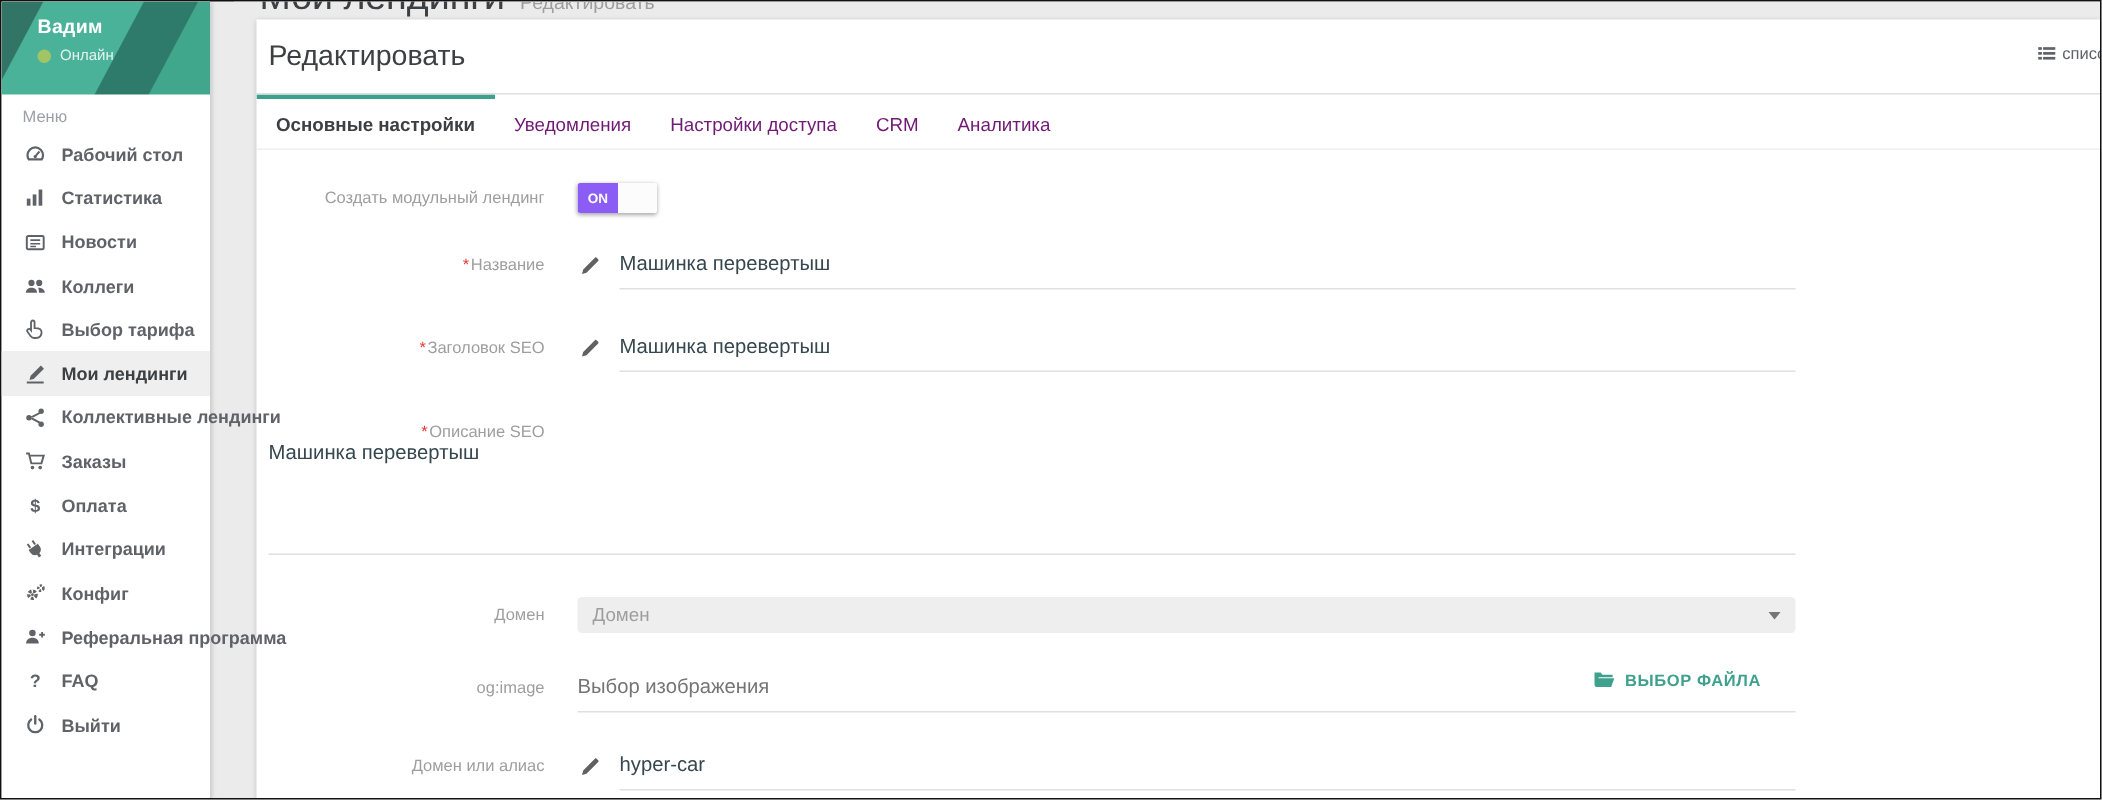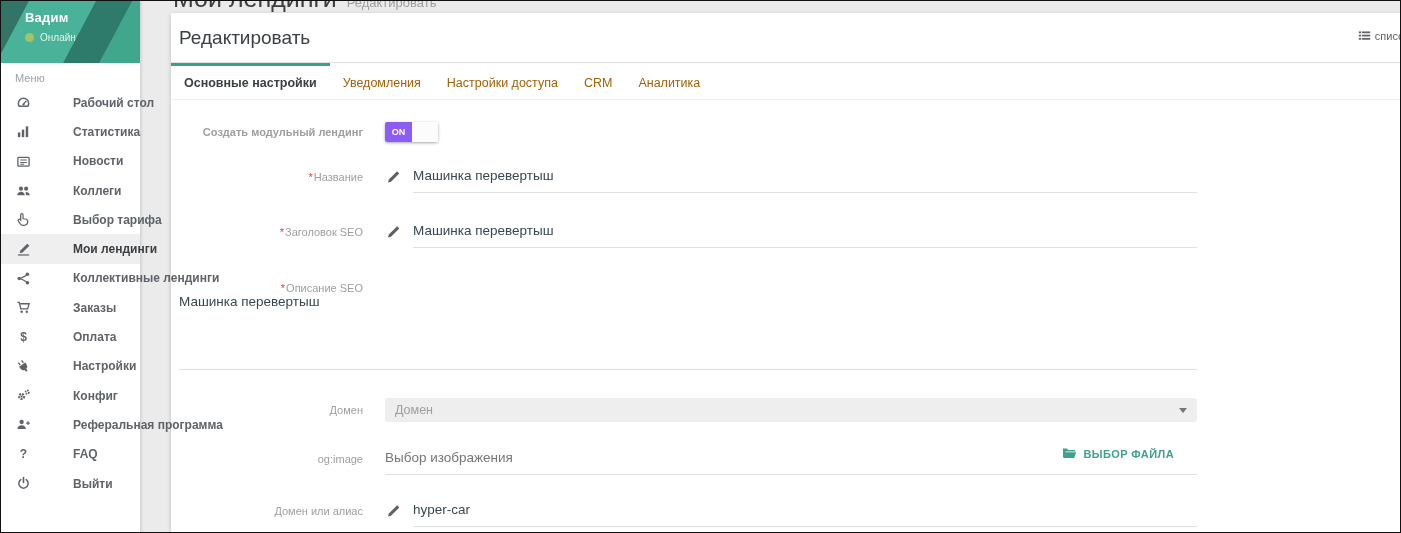--- a/index.html
+++ b/index.html
@@ -18,21 +18,21 @@
     height:62px; padding:9px 0 0 24px; position:relative; overflow:hidden;
     background:linear-gradient(118deg,#327566 16%,#4ab298 16.5%,#4ab298 55%,#2e7a6b 55.5%,#2e7a6b 76%,#41a78c 76.5%);
   }
   .profile .uname { color:#fff; font-size:13px; font-weight:bold; letter-spacing:.2px; }
   .profile .ustatus { display:flex; align-items:center; margin-top:7px; }
   .dot { width:9px; height:9px; border-radius:50%; background:#a2c465; margin-right:6px; }
   .ustatus span { font-size:10px; color:rgba(255,255,255,.85); }
   .menu-label { font-size:11px; color:#9aa0a6; padding:9px 0 4px 14px; }
   .nav-item {
     display:flex; align-items:center; height:29.3px; padding-left:14px;
-    font-size:12px; font-weight:bold; color:#5f6368; cursor:pointer; white-space:nowrap;gap:32px;
+    font-size:12px; font-weight:bold; color:#5f6368; cursor:pointer; white-space:nowrap;
   }
   .nav-item.active { background:#efefef; color:#3c4043; }
   .nav-ico { width:17px; margin-right:9px; display:flex; justify-content:center; color:#5f6368; flex:none; }
   .nav-ico svg { display:block; }
   .nav-ico.txt { font-size:12px; font-weight:bold; }
   
   .main { position:absolute; left:155px; top:0; right:0; bottom:0; background:#ebebeb; }
   .breadcrumb { position:absolute; left:17px; top:-17px; white-space:nowrap; }
   .breadcrumb .bc-title { font-size:25px; color:#3c4043; }
   .breadcrumb .bc-sub { font-size:13px; color:#9e9e9e; margin-left:10px; }
@@ -43,21 +43,21 @@
   .card-head { height:50px; display:flex; align-items:center; padding:0 0 0 8px; border-bottom:1px solid #e0e0e0; position:relative; }
   .card-title { font-size:19px; color:#3c4043; }
   .list-btn {
     position:absolute; right:-9px; top:16px; display:flex; align-items:center;
     font-size:11px; color:#5f6368; cursor:pointer; white-space:nowrap;
   }
   .list-btn svg { margin-right:4px; }
   
   .tabs { display:flex; border-bottom:1px solid #f0f0f0;align-items:flex-end; }
   .tab {
-    padding:10px 13px 9px; font-size:12.5px; color:#a16207; cursor:pointer;
+    padding:10px 13px 9px; font-size:12.5px; color:#701a75; cursor:pointer;
     border-top:3px solid transparent; white-space:nowrap;
   }
   .tab.active { color:#3c4043; font-weight:bold; border-top-color:#3da08d; }
   
   .warn-row { display:flex; align-items:center; margin:9px 0 0 214px; }
   .warn-row svg { margin-right:8px; flex:none; }
   .warn-text { font-size:11.5px; color:#e57373; }
   
   .frow { display:flex; }
   .f-label {
@@ -82,21 +82,21 @@
   }
   .caret { width:0; height:0; border-left:4px solid transparent; border-right:4px solid transparent; border-top:5px solid #757575; }
   .og-val { flex:1; font-size:13.5px; color:#757575; padding-bottom:9px; border-bottom:1px solid #e0e0e0; }
   .file-btn {
     position:absolute; right:23px; top:-3px; display:flex; align-items:center;
     color:#3fa18d; font-size:11px; font-weight:bold; letter-spacing:.4px; cursor:pointer;
   }
   .file-btn svg { margin-right:6px; }
   
   .r-toggle { margin-top:22px; align-items:center; }
-  .r-toggle .f-label { padding-top:0;font-weight:bold; }
+  .r-toggle .f-label { padding-top:0; }
   .r-name { margin-top:26px; }
   .r-name .f-label, .r-seot .f-label { padding-top:3px; }
   .r-seot { margin-top:30px; }
   .r-seod { margin-top:34px;flex-direction:column; }
   .r-dom  { margin-top:28px; }
   .r-dom .f-label { padding-top:6px; }
   .r-og   { margin-top:28px; }
   .r-og .f-label { padding-top:3px; }
   .r-alias{ margin-top:27px; }
   .r-alias .f-label { padding-top:3px; }
@@ -196,21 +196,21 @@
     <span class="nav-ico txt">$</span>
     <span>Оплата</span>
   </div>
   <div class="nav-item">
     <span class="nav-ico">
         <svg width="15" height="15" viewBox="0 0 16 16" fill="currentColor" transform="rotate(-35)">
           <path d="M5.2 1.5h1.4v3.4H5.2zM9.4 1.5h1.4v3.4H9.4z"></path>
           <path d="M4 5.5h8v2.3a4 4 0 0 1-3 3.9V14H7v-2.3a4 4 0 0 1-3-3.9z"></path>
         </svg>
       </span>
-    <span>Настройки</span>
+    <span>Интеграции</span>
   </div>
   <div class="nav-item">
     <span class="nav-ico">
         <svg width="15" height="15" viewBox="0 0 16 16">
           <circle cx="6" cy="9" r="2.6" fill="none" stroke="currentColor" stroke-width="2.4" stroke-dasharray="2 1.1"></circle>
           <circle cx="6" cy="9" r="1" fill="currentColor"></circle>
           <circle cx="12" cy="4.4" r="1.8" fill="none" stroke="currentColor" stroke-width="1.9" stroke-dasharray="1.5 1"></circle>
         </svg>
       </span>
     <span>Конфиг</span>

